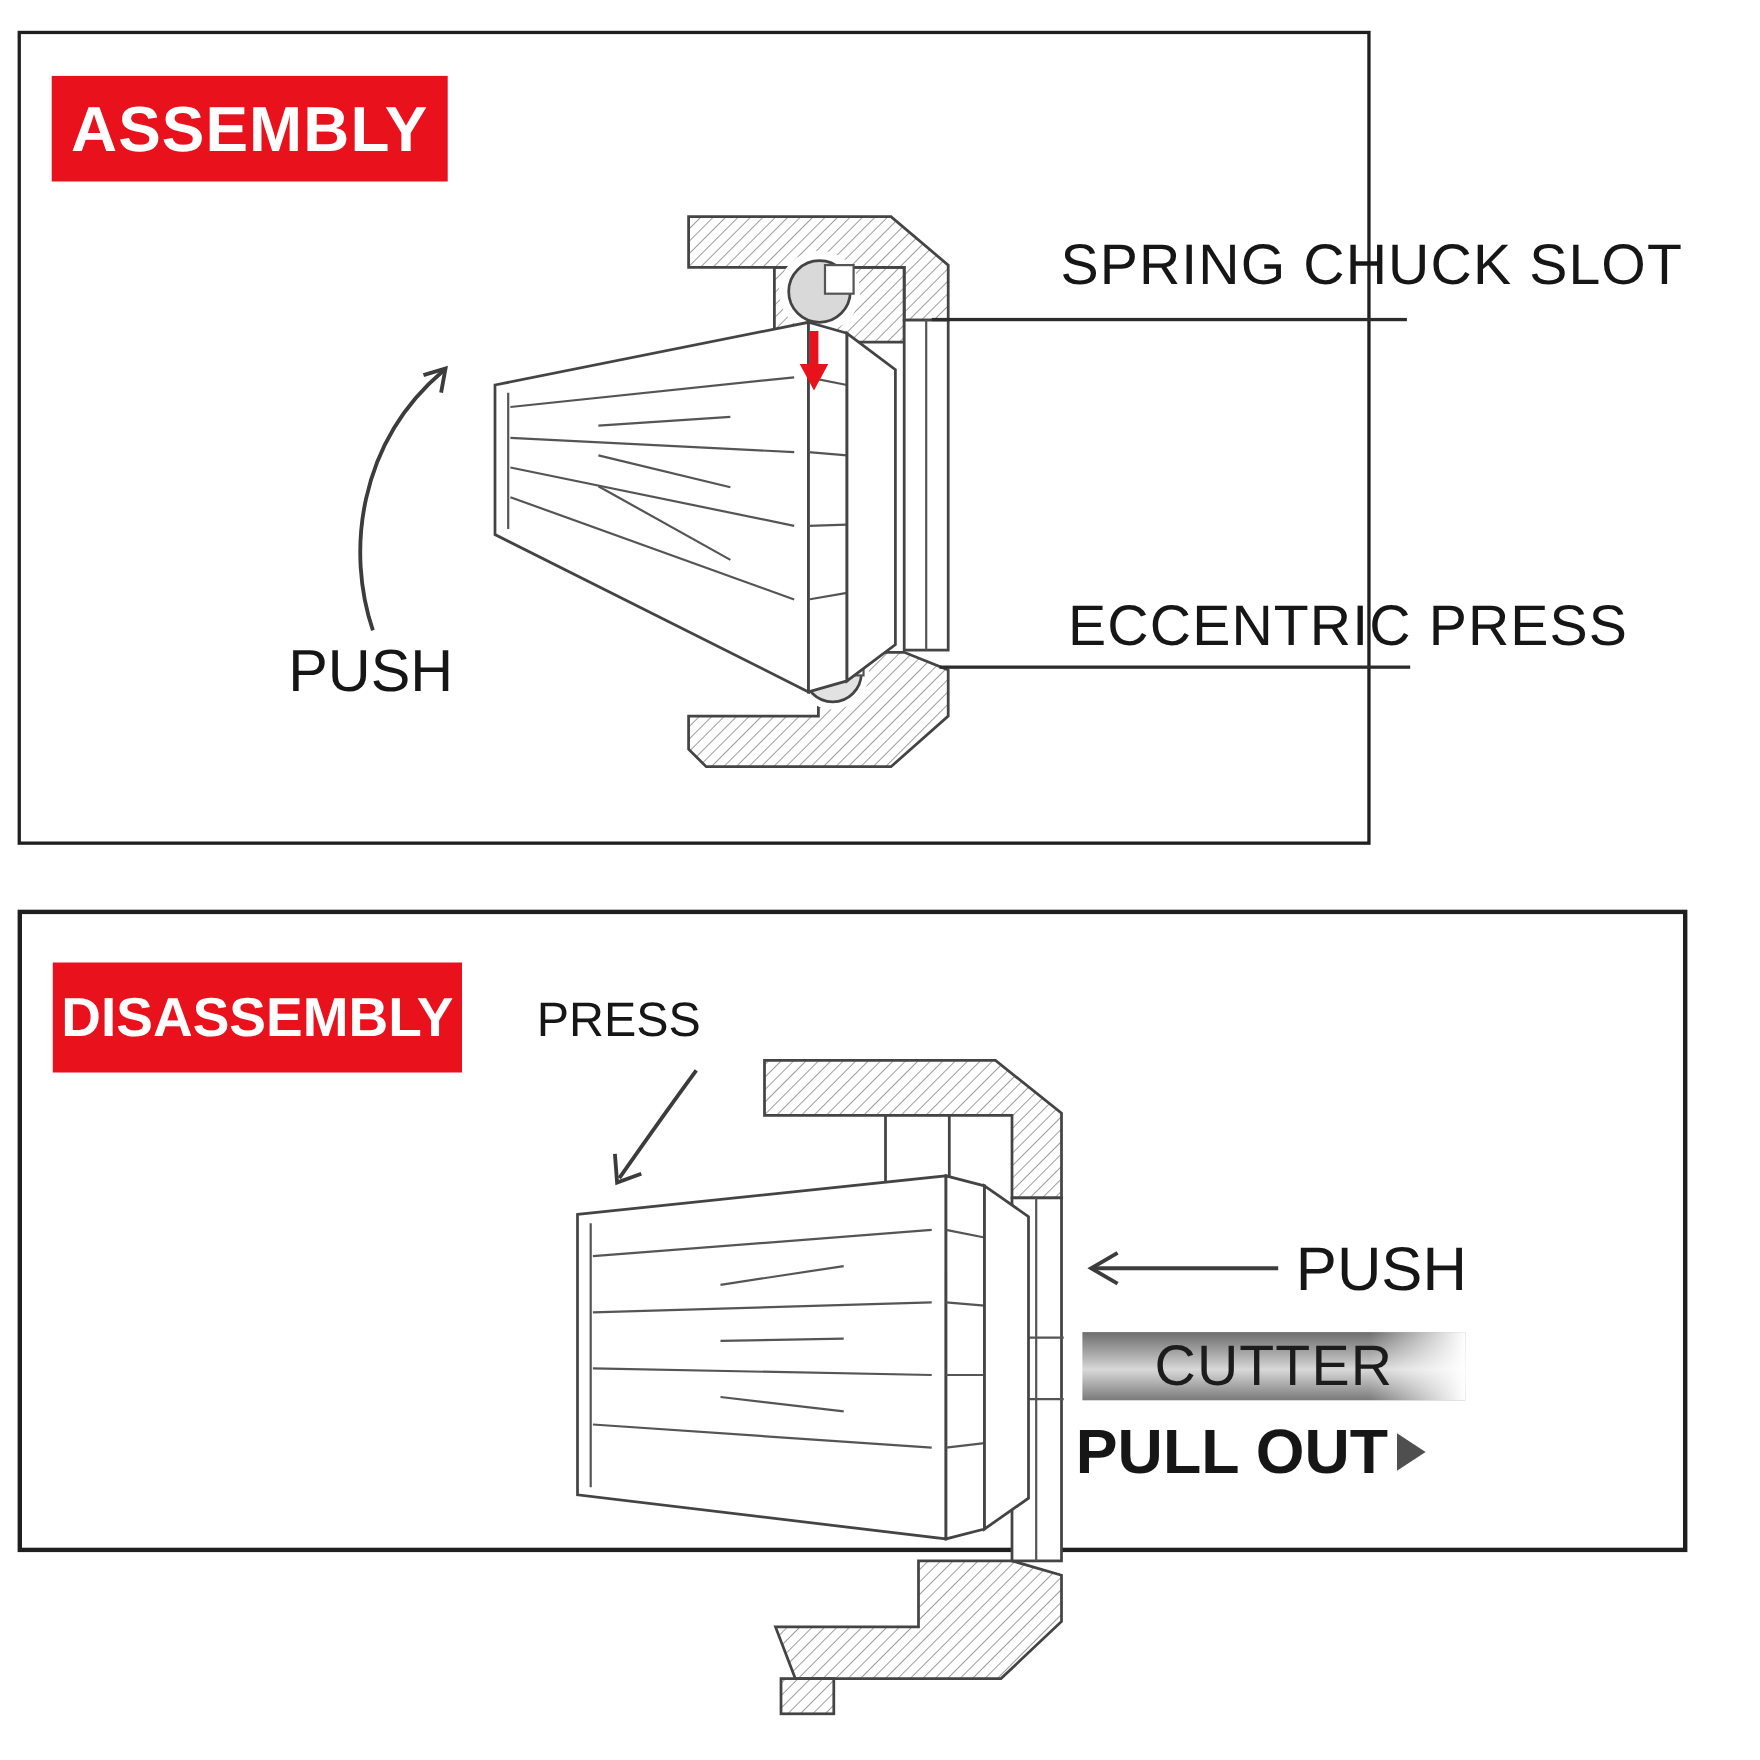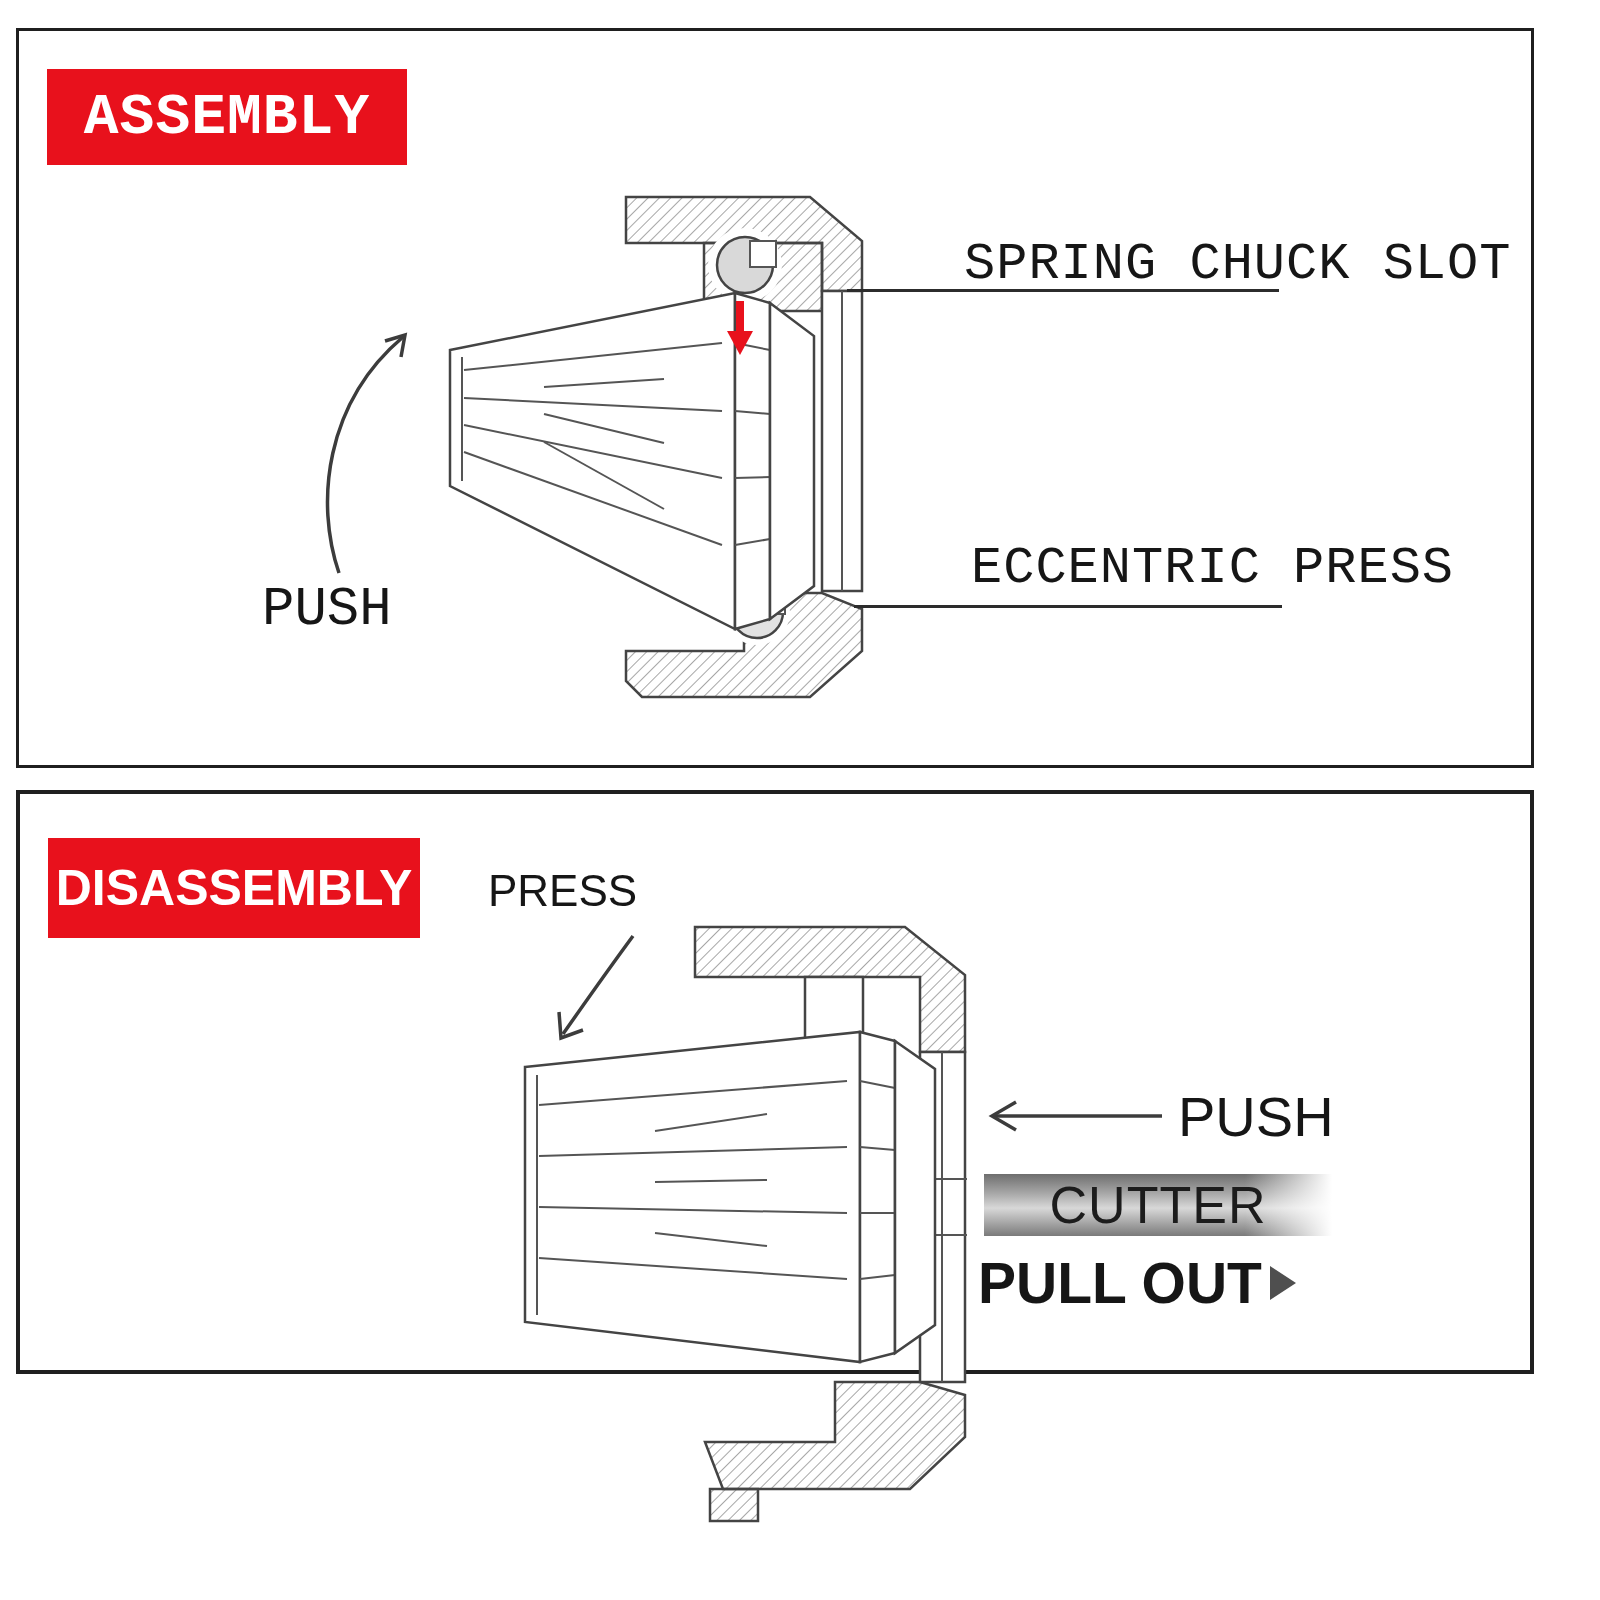--- a/index.html
+++ b/index.html
@@ -1,35 +1,35 @@
 <!DOCTYPE html>
 <html style="--badge-red: #E8111C; --arrow-red: #E8111C; --line-color: #2C2C2C;"><head>
 <meta charset="utf-8">
 <style>
   * { margin:0; padding:0; box-sizing:border-box; }
   html,body { width:1600px; height:1600px; background:#ffffff; }
   body { position:relative; font-family:"Liberation Sans", sans-serif; color:#161616; }
 
   .panel { position:absolute; background:#fff; border:3px solid #1f1f1f; }
-  #panel-assembly   { left:16px; top:28px;  width:1518px; height:740px;font-family:Liberation Mono, monospace; }
-  #panel-disassembly{ left:16px; top:790px; width:1518px; height:584px; border-width:4px; }
+  #panel-assembly   { left:16px; top:28px;  width:1230px; height:740px; }
+  #panel-disassembly{ left:16px; top:827px; width:1518px; height:584px; border-width:4px; }
 
   .badge {
     position:absolute; background:var(--badge-red,#e8111c); color:#fff;
     display:flex; align-items:center; justify-content:center;
     font-weight:bold; white-space:nowrap;
   }
   #badge-assembly    { left:28px; top:38px; width:360px; height:96px;  font-size:58px; letter-spacing:1px; }
   #badge-disassembly { left:28px; top:44px; width:372px; height:100px; font-size:50px; }
 
   .lbl { position:absolute; white-space:nowrap; color:#161616; }
   .lbl-callout { font-size:52px; letter-spacing:1px; }
   .lbl-action  { font-size:54px; }
 
-  #label-spring    { left:945px; top:204px; }
+  #label-spring    { left:945px; top:180px; }
   #label-eccentric { left:952px; top:508px; }
   #label-push-top  { left:243px; top:548px; }
   #label-press     { left:468px; top:72px;  font-size:44px; }
   #label-push-bot  { left:1158px; top:290px; font-size:56px; }
   #label-pullout   { left:958px; top:456px; font-size:57px; font-weight:bold; display:flex; align-items:center; }
 
   .leader { position:absolute; height:0; border-top:3px solid var(--line-color,#2c2c2c); }
   #leader-spring    { left:828px; top:258px; width:432px; }
   #leader-eccentric { left:835px; top:574px; width:428px; }
 

